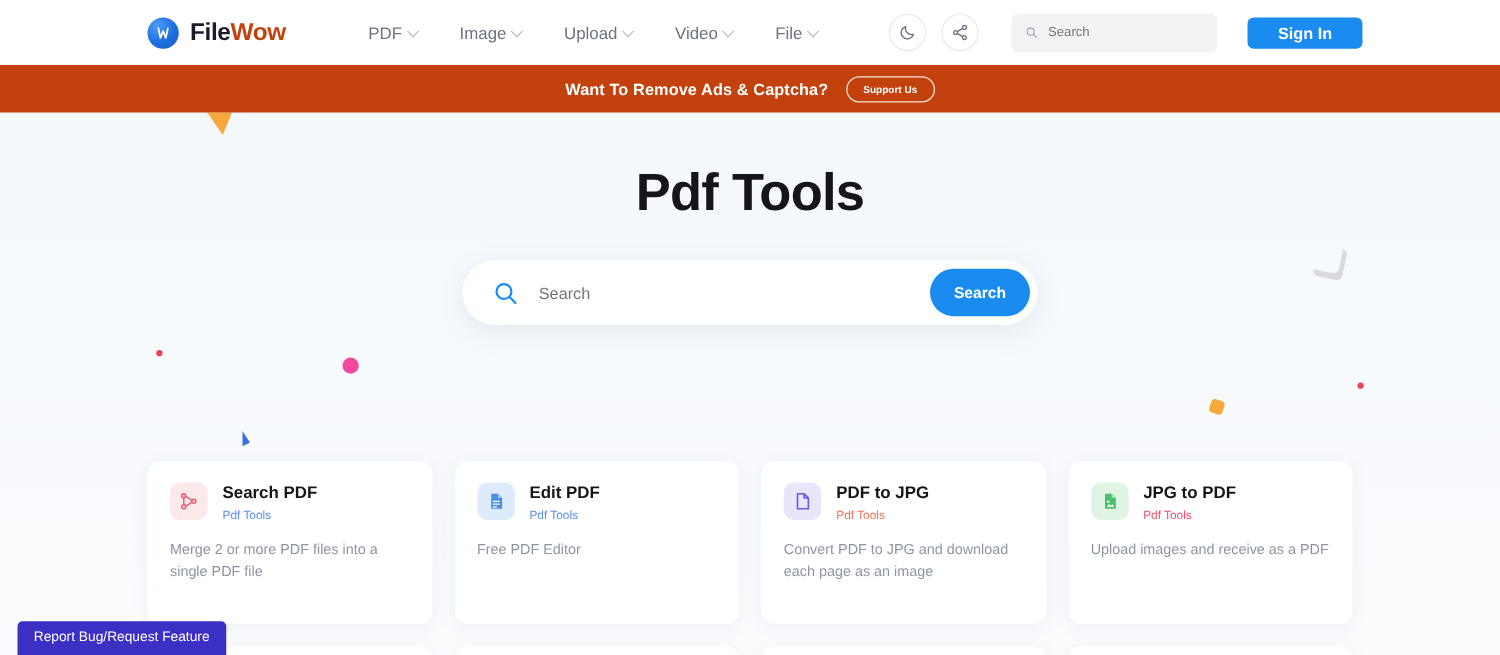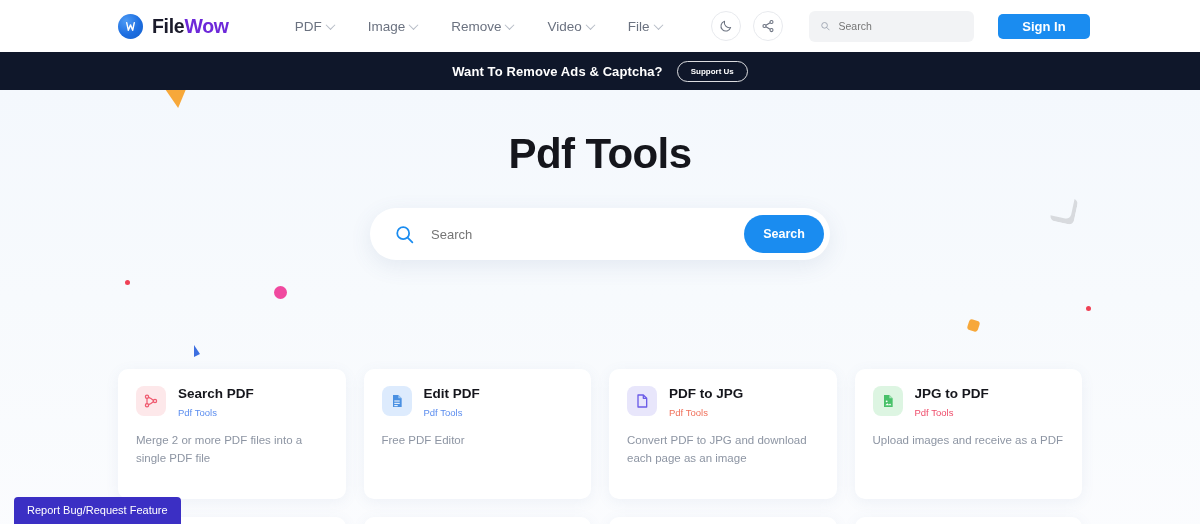--- a/index.html
+++ b/index.html
@@ -36,21 +36,21 @@
     display: flex; align-items: center; justify-content: center;
     flex-shrink: 0;
   }
   .brand-text {
     font-size: 19.5px;
     font-weight: bold;
     letter-spacing: -0.3px;
     white-space: nowrap;
   }
   .brand-text .t1 { color: #1b1b2b; }
-  .brand-text .t2 { color: #6d28d9; }
+  .brand-text .t2 { color: #c2410c; }
 
   .nav {
     display: flex;
     align-items: center;
     gap: 34px;
     margin-left: 66px;
   }
   .nav-item {
     display: flex;
     align-items: center;
@@ -108,21 +108,21 @@
     border: none; border-radius: 5px;
     font-size: 13px; font-weight: bold;
     font-family: "Liberation Sans", sans-serif;
     cursor: pointer;
     margin-left: 12px;
   }
 
   
   .banner {
     height: 38px;
-    background: #0f172a;
+    background: #c2410c;
     display: flex;
     align-items: center;
     justify-content: center;
     gap: 14px;
     position: relative;
     z-index: 15;
   }
   .banner-text {
     color: #fff;
     font-size: 13px;
@@ -278,21 +278,21 @@
   <div class="nav">
     <div class="nav-item">
       <span>PDF</span>
       <i class="caret"></i>
     </div>
     <div class="nav-item">
       <span>Image</span>
       <i class="caret"></i>
     </div>
     <div class="nav-item">
-      <span>Remove</span>
+      <span>Upload</span>
       <i class="caret"></i>
     </div>
     <div class="nav-item">
       <span>Video</span>
       <i class="caret"></i>
     </div>
     <div class="nav-item">
       <span>File</span>
       <i class="caret"></i>
     </div>

